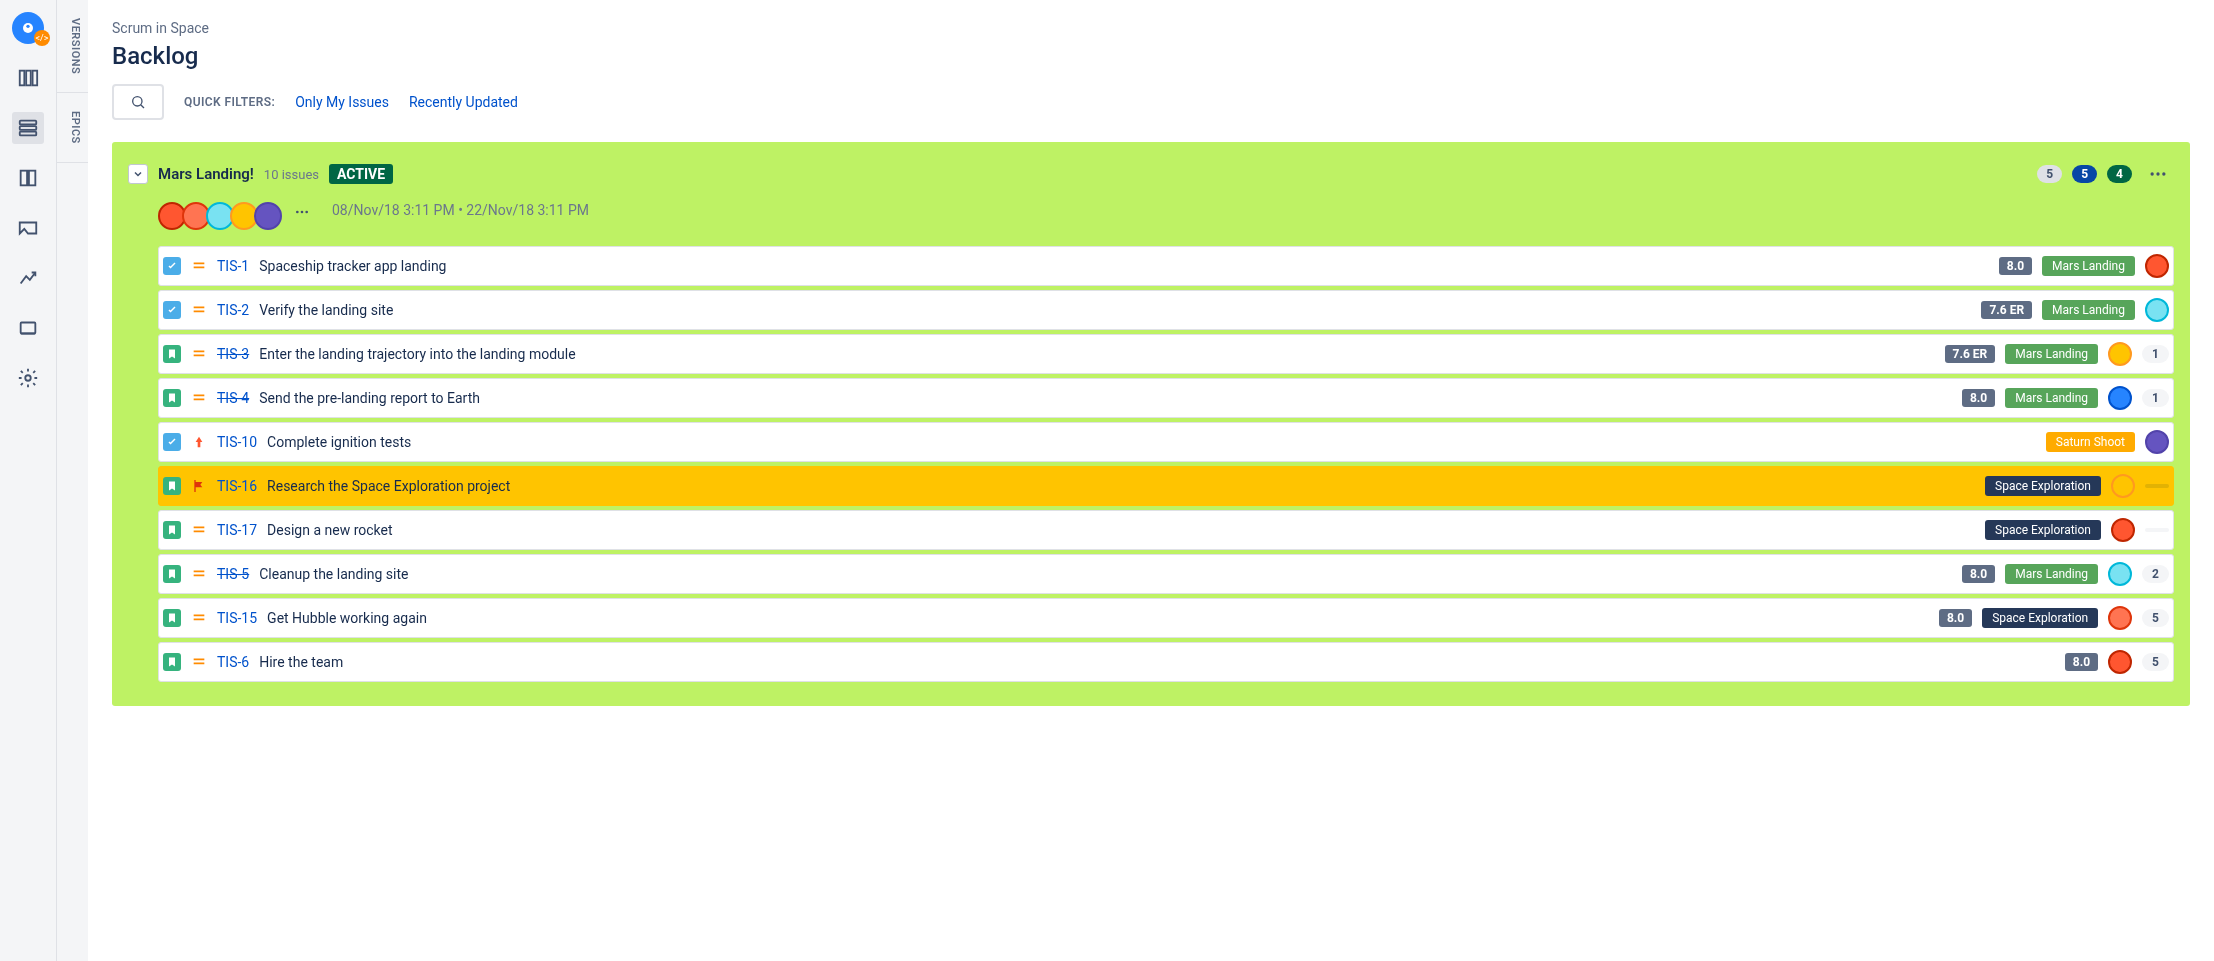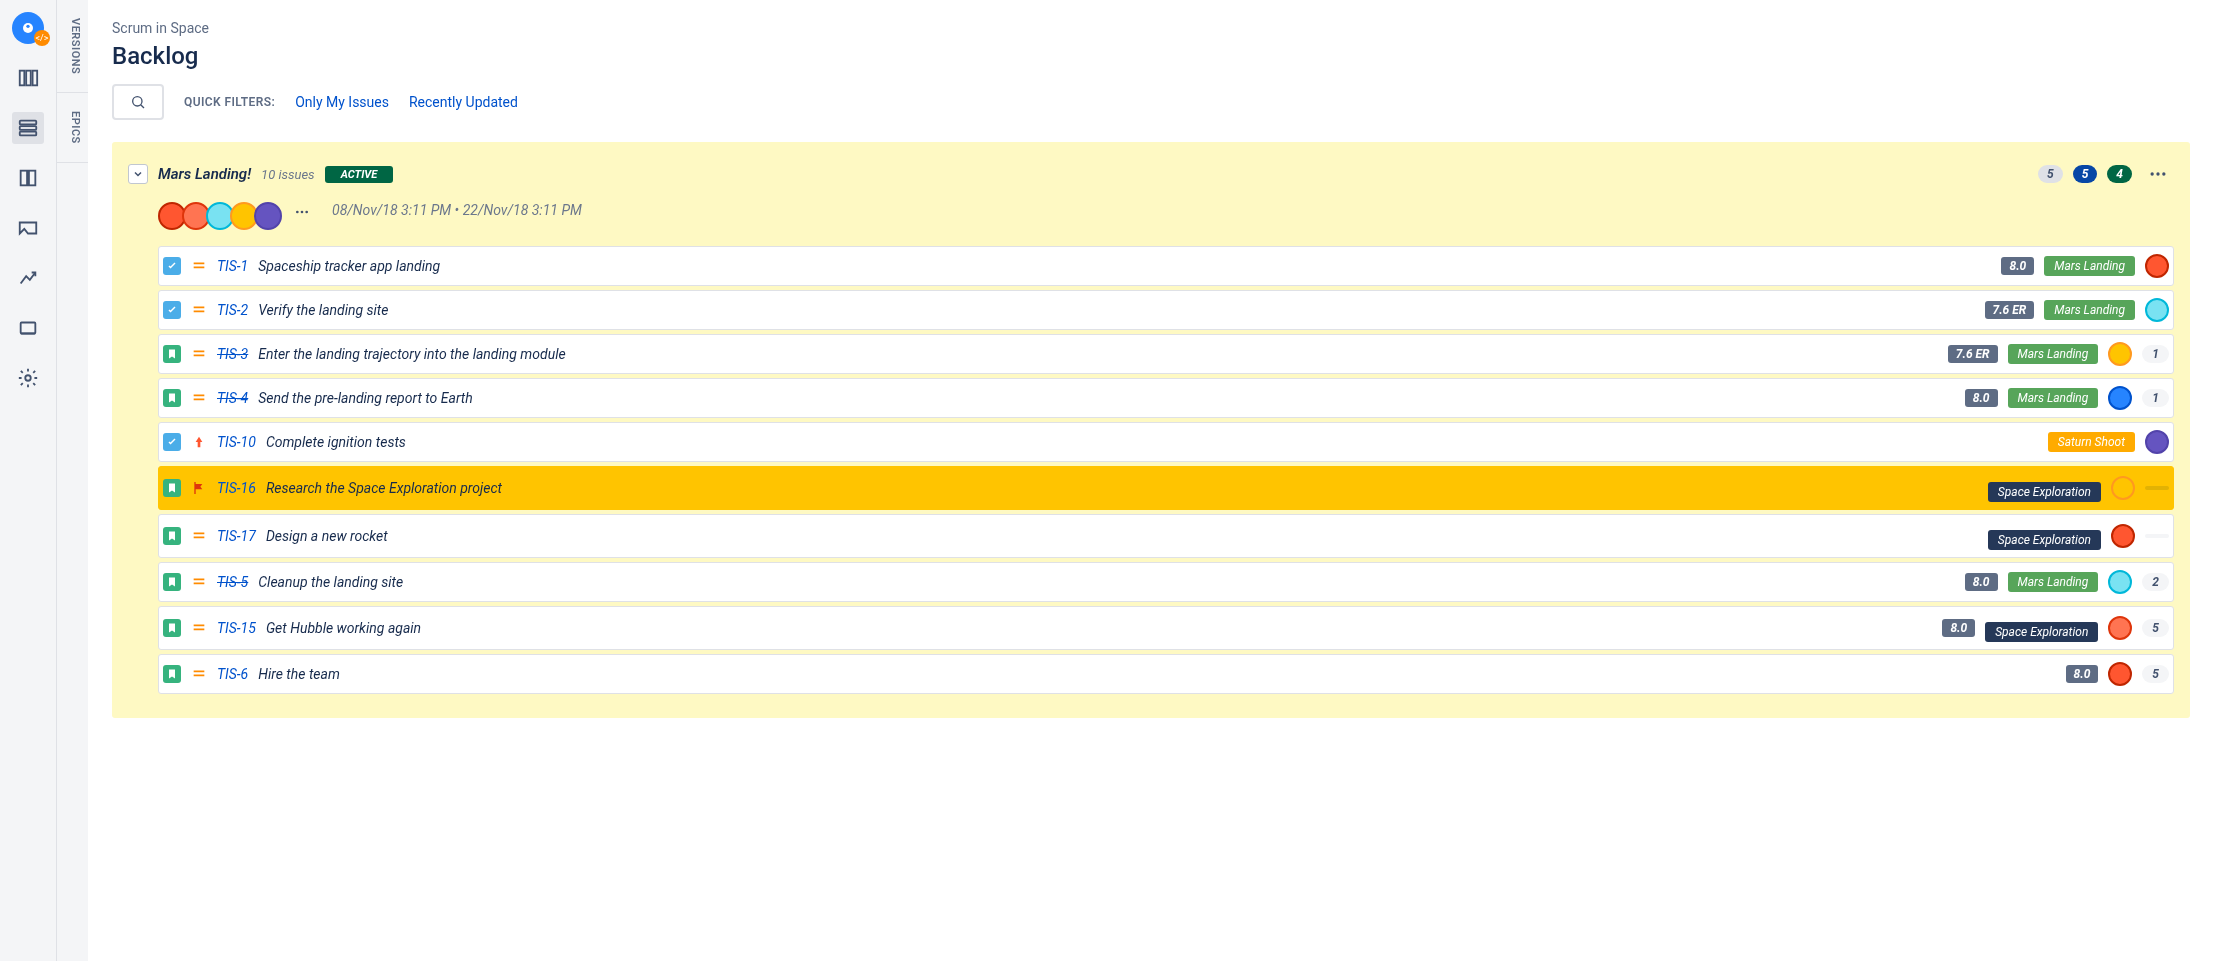--- a/index.html
+++ b/index.html
@@ -19,26 +19,26 @@
 
 .main { flex: 1; padding: 20px 24px 0 24px; overflow-y: auto; }
 .breadcrumb { color: #5e6c84; font-size: 14px; margin-bottom: 6px; }
 .page-title { font-size: 24px; font-weight: 500; margin-bottom: 14px; color: #172b4d; }
 
 .filters { display: flex; align-items: center; gap: 20px; margin-bottom: 22px; }
 .search-btn { width: 52px; height: 36px; border: 2px solid #dfe1e6; border-radius: 4px; background: #fff; display: flex; align-items: center; justify-content: center; cursor: pointer; color: #42526e; }
 .qf-label { font-size: 12px; font-weight: 600; color: #5e6c84; letter-spacing: .4px; }
 .qf-link { color: #0052cc; font-size: 14px; cursor: pointer; }
 
-.sprint-panel { background: #fef9c3; border-radius: 3px; padding: 16px 16px 20px 16px; font-style: italic; }
+.sprint-panel { background: #bef264; border-radius: 3px; padding: 16px 16px 20px 16px; }
 .sprint-header { display: flex; align-items: center; gap: 10px; }
 .chevron-btn { width: 20px; height: 20px; background: #fff; border: 1px solid #c1c7d0; border-radius: 3px; display: flex; align-items: center; justify-content: center; cursor: pointer; color: #42526e; }
 .sprint-name { font-weight: 600; font-size: 15px; }
 .sprint-count { color: #6b778c; font-size: 13px; }
-.status-lozenge { background: #006644; color: #fff; font-size: 11px; font-weight: 700; padding: 2px 16px; border-radius: 3px; }
+.status-lozenge { background: #006644; color: #fff; font-size: 14px; font-weight: 700; padding: 2px 8px; border-radius: 3px; }
 .sprint-header .spacer { flex: 1; }
 .pill { border-radius: 999px; padding: 2px 9px; font-size: 12px; font-weight: 700; }
 .pill-grey { background: #dfe1e6; color: #42526e; }
 .pill-blue { background: #0747a6; color: #fff; }
 .pill-green { background: #006644; color: #fff; }
 .more-btn { width: 32px; height: 32px; display: flex; align-items: center; justify-content: center; cursor: pointer; border-radius: 3px; color: #42526e; }
 
 .sprint-sub { display: flex; gap: 10px; margin-top: 12px; margin-left: 30px; }
 .avatars { display: flex; }
 .avatar { width: 28px; height: 28px; border-radius: 50%; border: 2px solid #f4f5f7; margin-left: -4px; display: flex; align-items: center; justify-content: center; font-size: 14px; }
@@ -50,21 +50,21 @@
 .issue-row { display: flex; align-items: center; gap: 10px; background: #fff; border: 1px solid #dfe1e6; border-radius: 3px; padding: 7px 4px; margin-bottom: 4px; }
 .issue-row.flagged { background: #ffc400; border-color: #ffc400; }
 .issue-row .key { color: #0052cc; cursor: pointer; }
 .issue-row .key.done { text-decoration: line-through; }
 .issue-row .summary { color: #172b4d; }
 .issue-row .grow { flex: 1; }
 .estimate { background: #5e6c84; color: #fff; font-size: 12px; font-weight: 700; padding: 2px 8px; border-radius: 3px; }
 .epic-label { color: #fff; font-size: 12px; font-weight: 400; padding: 3px 10px; border-radius: 3px; }
 .epic-green { background: #57a55a; }
 .epic-orange { background: #ffab00; text-align: right; }
-.epic-dark { background: #253858; color: #fff; margin-top: 8px; }
+.epic-dark { background: #253858; color: #fff; }
 .sub-count { background: #f4f5f7; color: #42526e; font-size: 12px; font-weight: 700; padding: 2px 10px; border-radius: 999px; min-width: 24px; text-align: center; }
 .sub-count.yellow { background: #e2b203; }
 .type-icon { width: 18px; height: 18px; border-radius: 3px; display: inline-flex; align-items: center; justify-content: center; flex-shrink: 0; }
 .type-task { background: #4bade8; }
 .type-story { background: #36b37e; }
 .type-icon svg { width: 12px; height: 12px; color: #fff; }
 .prio-icon { width: 16px; height: 16px; display: inline-flex; align-items: center; justify-content: center; flex-shrink: 0; }
 
 
 .av-red{background:#ff5630;border-color:#bf2600;}

